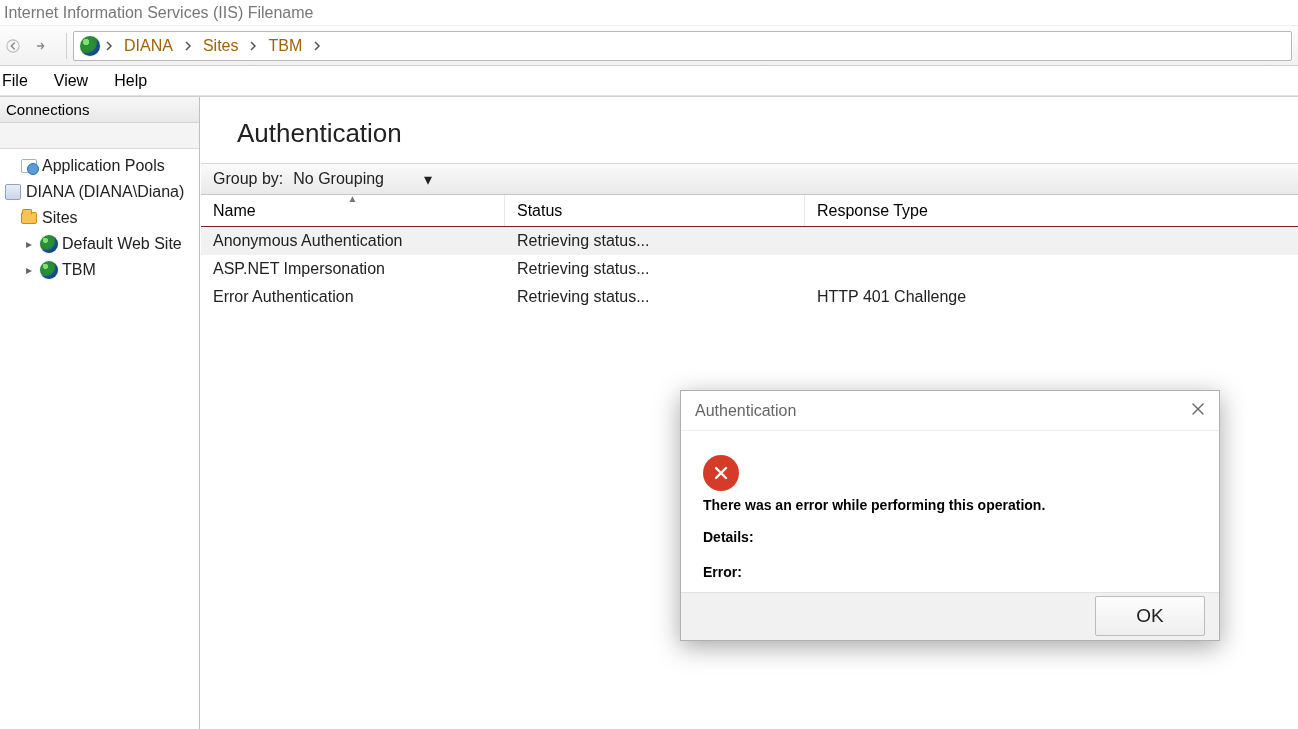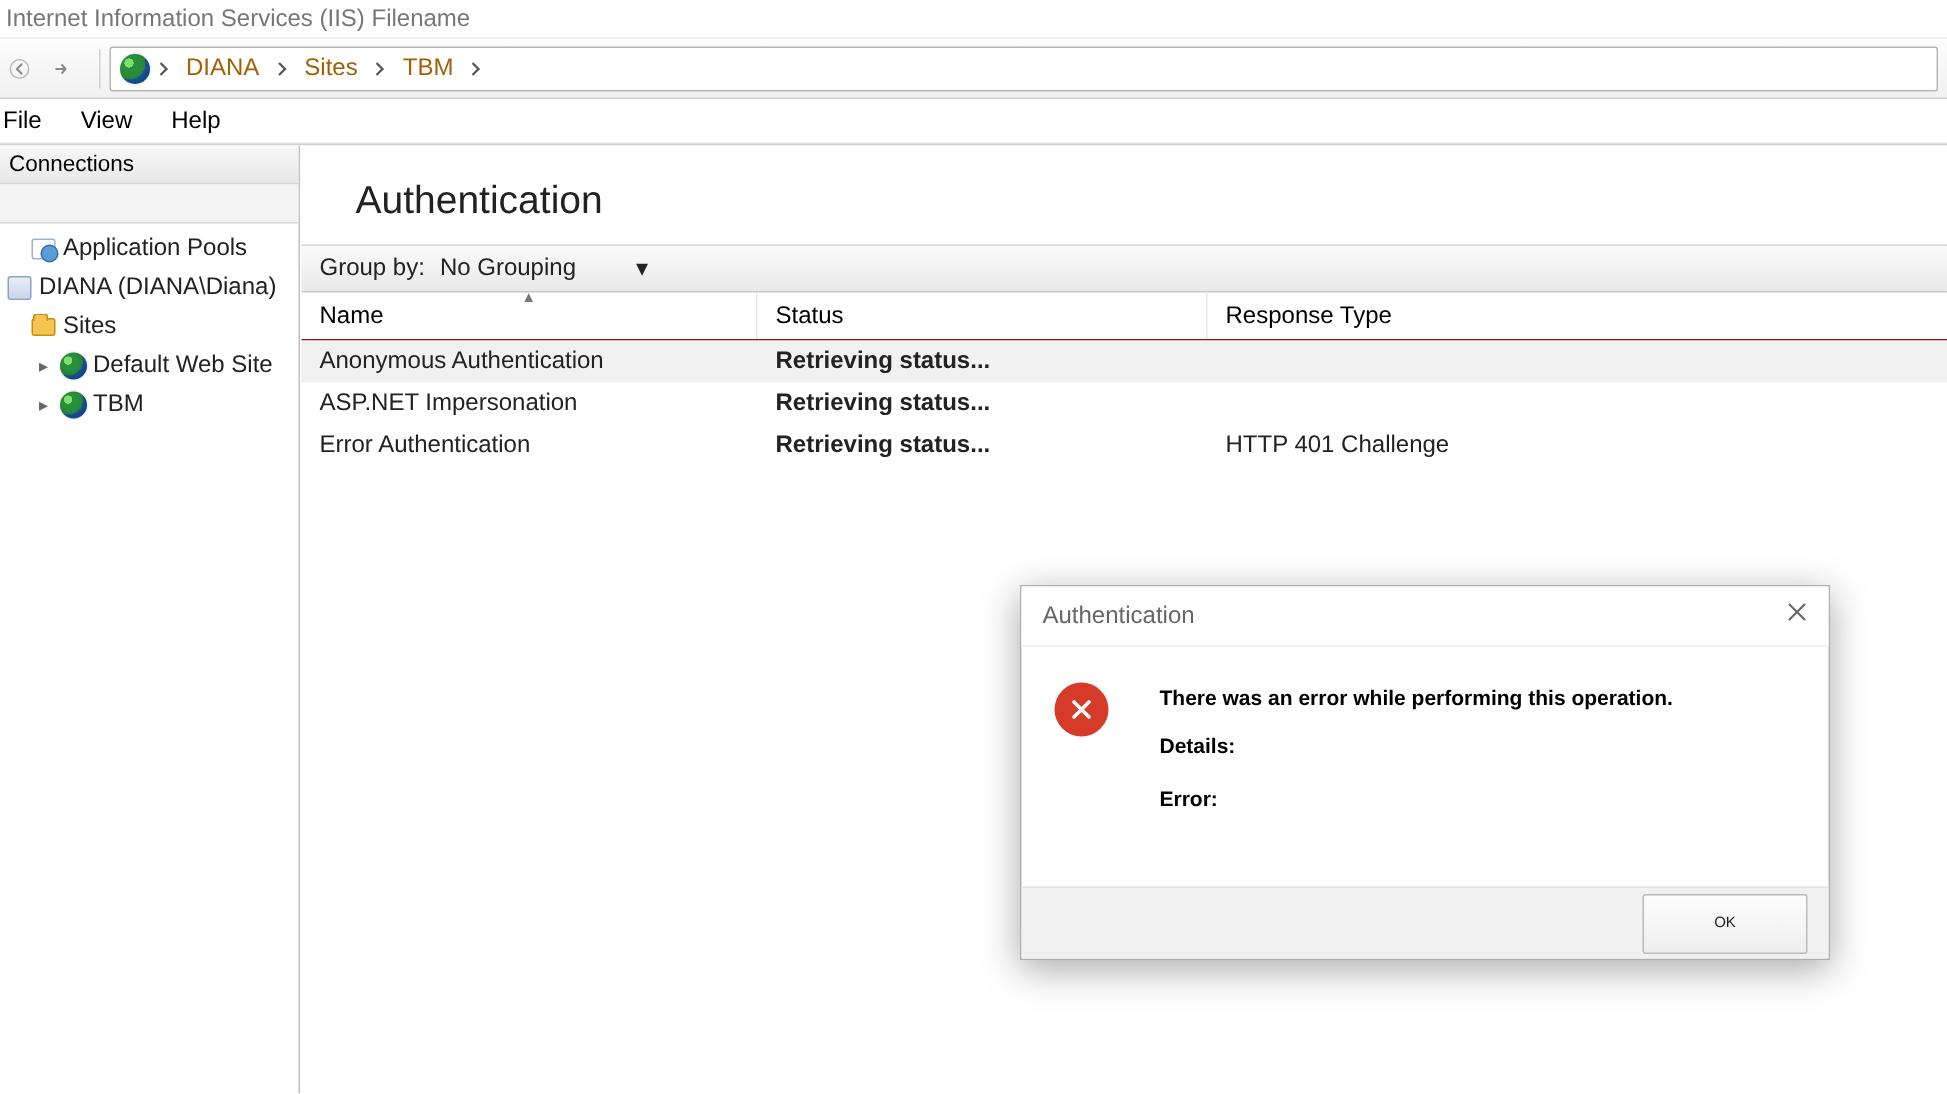--- a/index.html
+++ b/index.html
@@ -138,61 +138,61 @@
     position:absolute;left:50%;top:-2px;transform:translateX(-50%);
     color:#777;font-size:10px;
   }
   .grid-body{}
   .grid-row{
     display:flex;height:28px;font-size:16px;
   }
   .grid-row.selected{background:#f1f1f1;}
   .cell{display:flex;align-items:center;padding-left:12px;}
   .cell.name{width:304px;}
-  .cell.status{width:300px;font-weight:bold;}
+  .cell.status{width:300px;}
   .cell.resp{flex:1;}
   
   .dialog{
     position:absolute;
     left:680px; top:390px;
     width:540px;
     background:#fff;
     border:1px solid #b0b0b0;
     box-shadow:0 6px 24px rgba(0,0,0,.35);
     font-size:14px;
   }
   .dlg-title{
     height:40px;display:flex;align-items:center;justify-content:space-between;
     padding:0 14px;color:#666;font-size:16px;
     background:#fff;border-bottom:1px solid #efefef;
   }
   .dlg-close{color:#666;cursor:default;}
   .dlg-close svg{width:14px;height:14px;}
   .dlg-body{
-    display:flex;gap:34px;padding:24px 22px 10px 22px;min-height:160px;
+    display:flex;gap:4px;padding:24px 22px 10px 22px;min-height:160px;flex-direction:column;
   }
   .dlg-icon{flex:0 0 36px;}
   .err-circle{
     width:36px;height:36px;border-radius:50%;
     background:#d63b2a;display:flex;align-items:center;justify-content:center;
   }
   .err-circle svg{width:18px;height:18px;}
   .dlg-text{flex:1;color:#000;font-size:14px;line-height:1.45;}
   .dlg-text .hdr{font-weight:600;margin-bottom:12px;}
   .dlg-text .lbl{font-weight:600;}
   .dlg-foot{
     background:#f1f1f1;border-top:1px solid #e2e2e2;
     height:48px;display:flex;align-items:center;justify-content:flex-end;
     padding-right:14px;
   }
   .btn{
     min-width:110px;height:40px;
     background:linear-gradient(#fdfdfd,#eee);
     border:1px solid #bcbcbc;border-radius:2px;
-    font-size:10px;
+    font-size:19px;
     display:flex;align-items:center;justify-content:center;
   }
   
   .globe{
     width:100%;height:100%;border-radius:50%;
     background:radial-gradient(circle at 30% 30%, #7fe06e 0 15%, #2a8f3a 16% 55%, #1b5aa6 56% 100%);
     box-shadow:inset -2px -2px 4px rgba(0,0,0,.25), 0 0 2px rgba(0,0,0,.2);
   }
   .globe.big{width:44px;height:44px;}
   .folder-ico{width:16px;height:12px;background:#f6c452;border:1px solid #c98f11;border-radius:2px;position:relative;}

